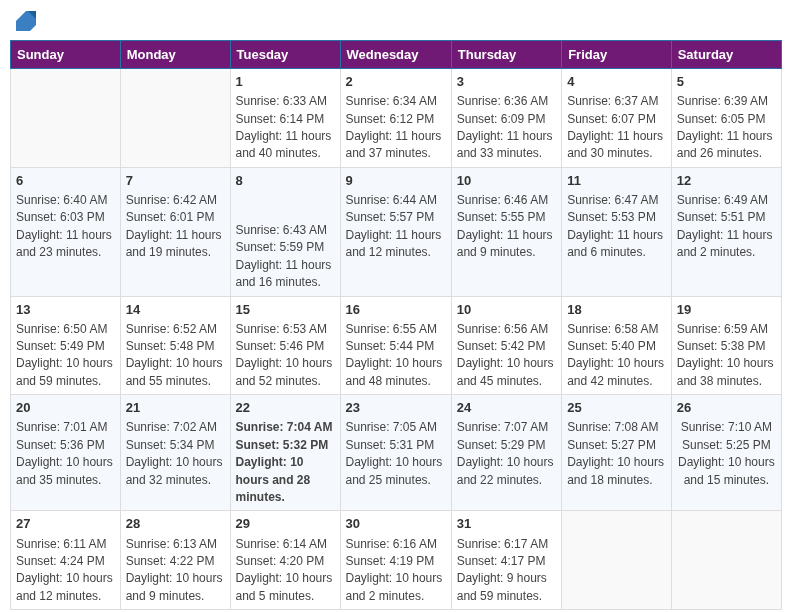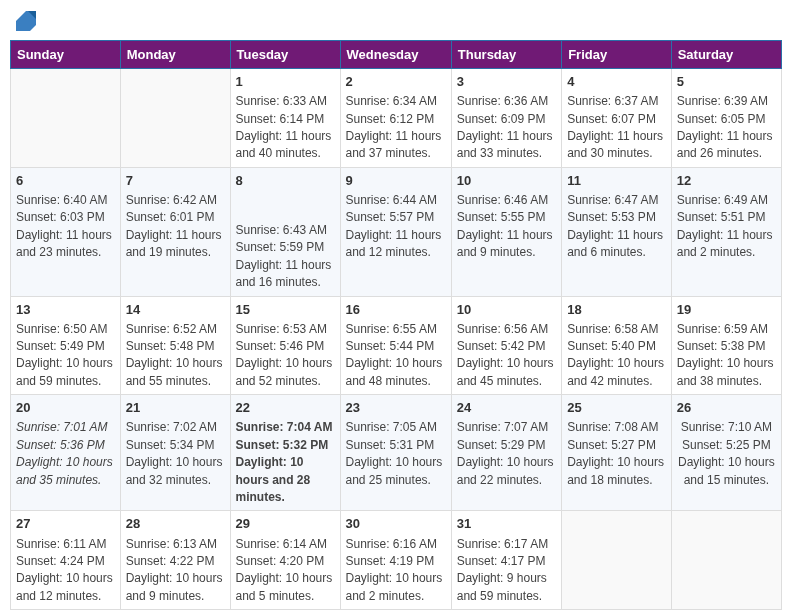--- a/index.html
+++ b/index.html
@@ -232,21 +232,21 @@
         <td>
           <span class="day-number">19</span>
           <div class="day-info" style="white-space: pre-line;">Sunrise: 6:59 AM
 Sunset: 5:38 PM
 Daylight: 10 hours and 38 minutes.</div>
         </td>
       </tr>
       <tr>
         <td>
           <span class="day-number">20</span>
-          <div class="day-info" style="white-space: pre-line; font-style: italic;">Sunrise: 7:01 AM
+          <div class="day-info" style="white-space: pre-line;">Sunrise: 7:01 AM
 Sunset: 5:36 PM
 Daylight: 10 hours and 35 minutes.</div>
         </td>
         <td>
           <span class="day-number">21</span>
           <div class="day-info" style="white-space: pre-line;">Sunrise: 7:02 AM
 Sunset: 5:34 PM
 Daylight: 10 hours and 32 minutes.</div>
         </td>
         <td>

